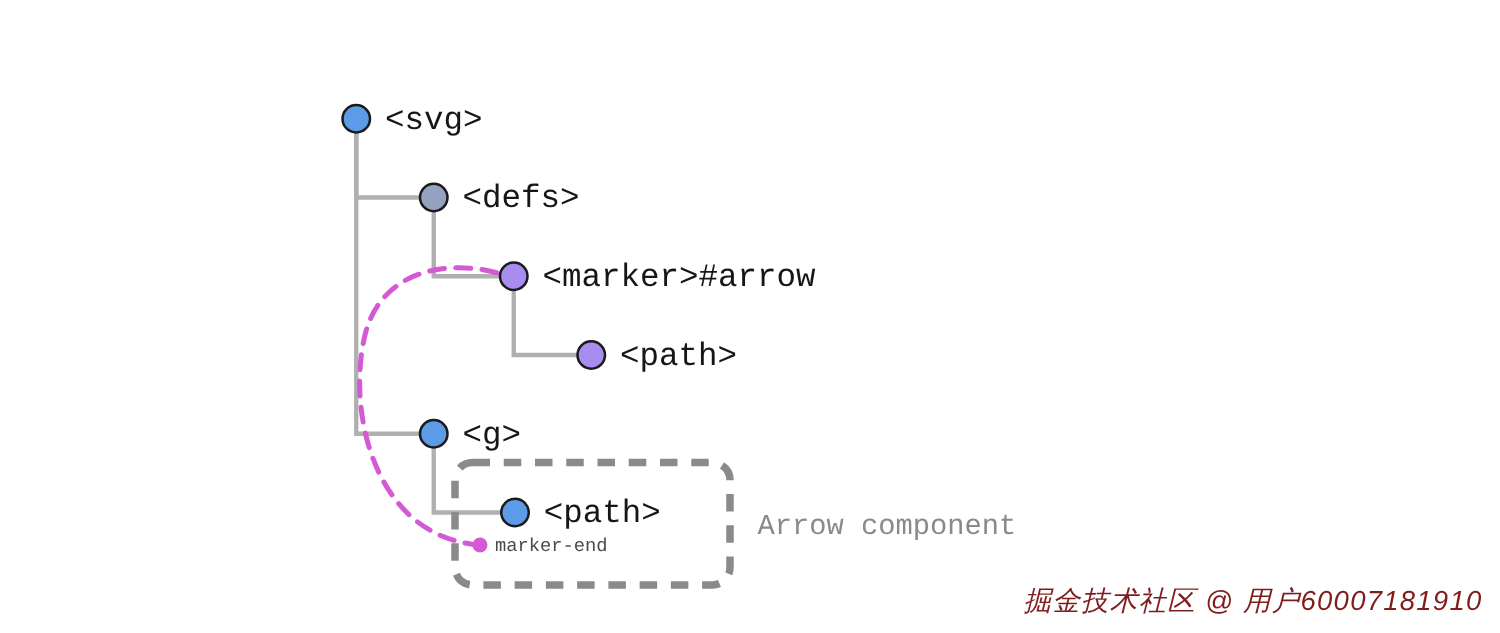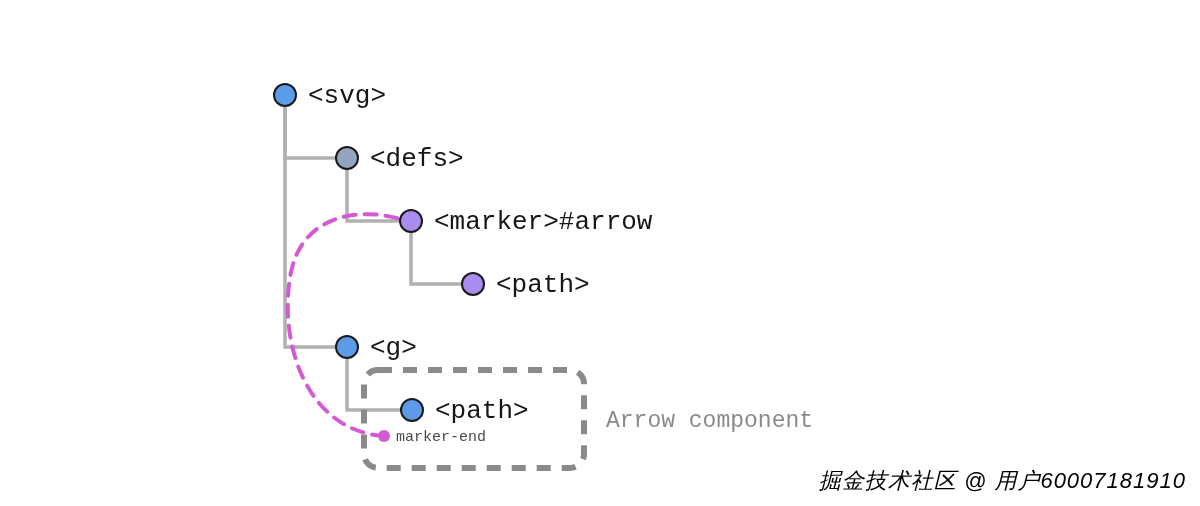--- a/index.html
+++ b/index.html
@@ -39,21 +39,21 @@
     fill: #8a8a8a;
     dominant-baseline: middle;
   }
   .watermark {
     position: absolute;
     right: 14px;
     bottom: 10px;
     font-family: "Liberation Sans", "DejaVu Sans", sans-serif;
     font-size: 22px;
     font-style: italic;
-    color: #000000;
+    color: #7f1d1d;
     white-space: nowrap;
     letter-spacing: 1px;
     text-align: right;
   }
 </style>
 </head>
 <body>
 
 <svg id="diagram-root" viewBox="0 0 1200 506">
 

